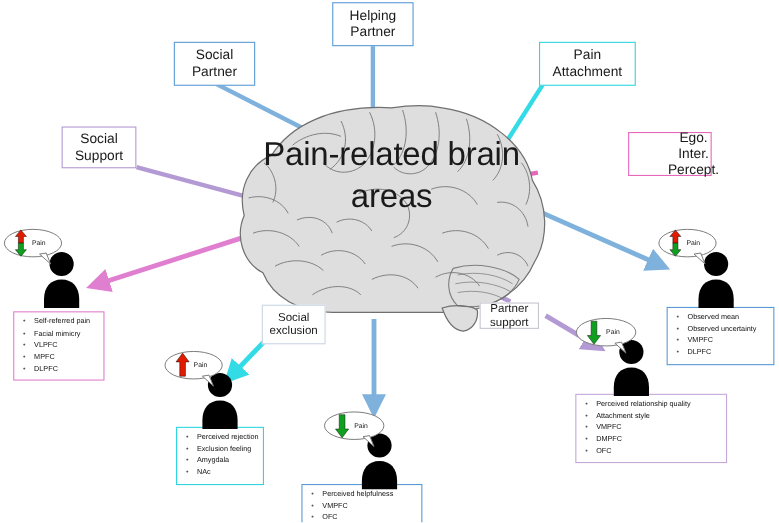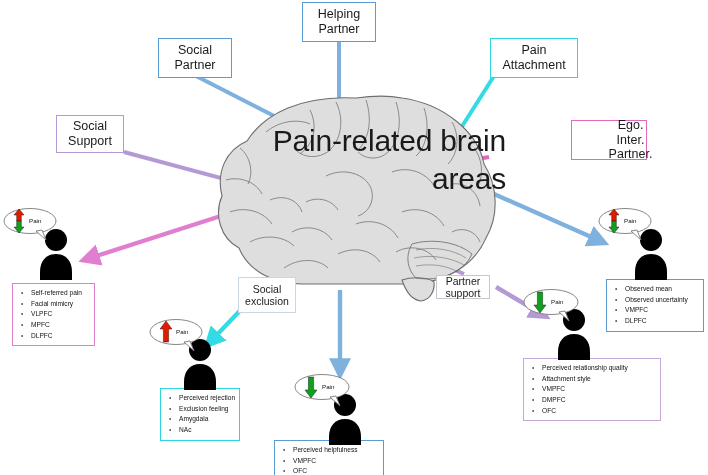--- a/index.html
+++ b/index.html
@@ -81,21 +81,21 @@
     top: 92px;
     width: 300px;
     height: 210px;
     z-index: 4;
   }
   .brain-title {
     position: absolute;
     left: 206px;
     top: 122px;
     width: 300px;
-    text-align: right;
+    text-align: center;
     font-size: 30px;
     line-height: 1.28;
     color: #1a1a1a;
     z-index: 5;
     letter-spacing: -0.2px;
   }
   .bubble-text {
     font-size: 6.2px;
     fill: #111;
     font-family: "Liberation Sans", sans-serif;
@@ -211,21 +211,21 @@
   <div class="node-box" style="left:56px; top:115px; width:68px; height:38px; border-color:#b49ad4;">
     <div>
       <span>Social</span>
       <span>Support</span>
     </div>
   </div>
 
   <div class="node-box" style="left:571px; top:120px; width:76px; height:40px; border-color:#e668bb;padding-left:43px;">
     <div>
       <span>Ego. Inter.</span>
-      <span>Partner.</span>
+      <span>Percept.</span>
     </div>
   </div>
 
   <div class="node-box" style="left:238px; top:277px; width:58px; height:36px; border-color:#c9d6e4; font-size:10.5px;">
     <div>
       <span>Social</span>
       <span>exclusion</span>
     </div>
   </div>
 

